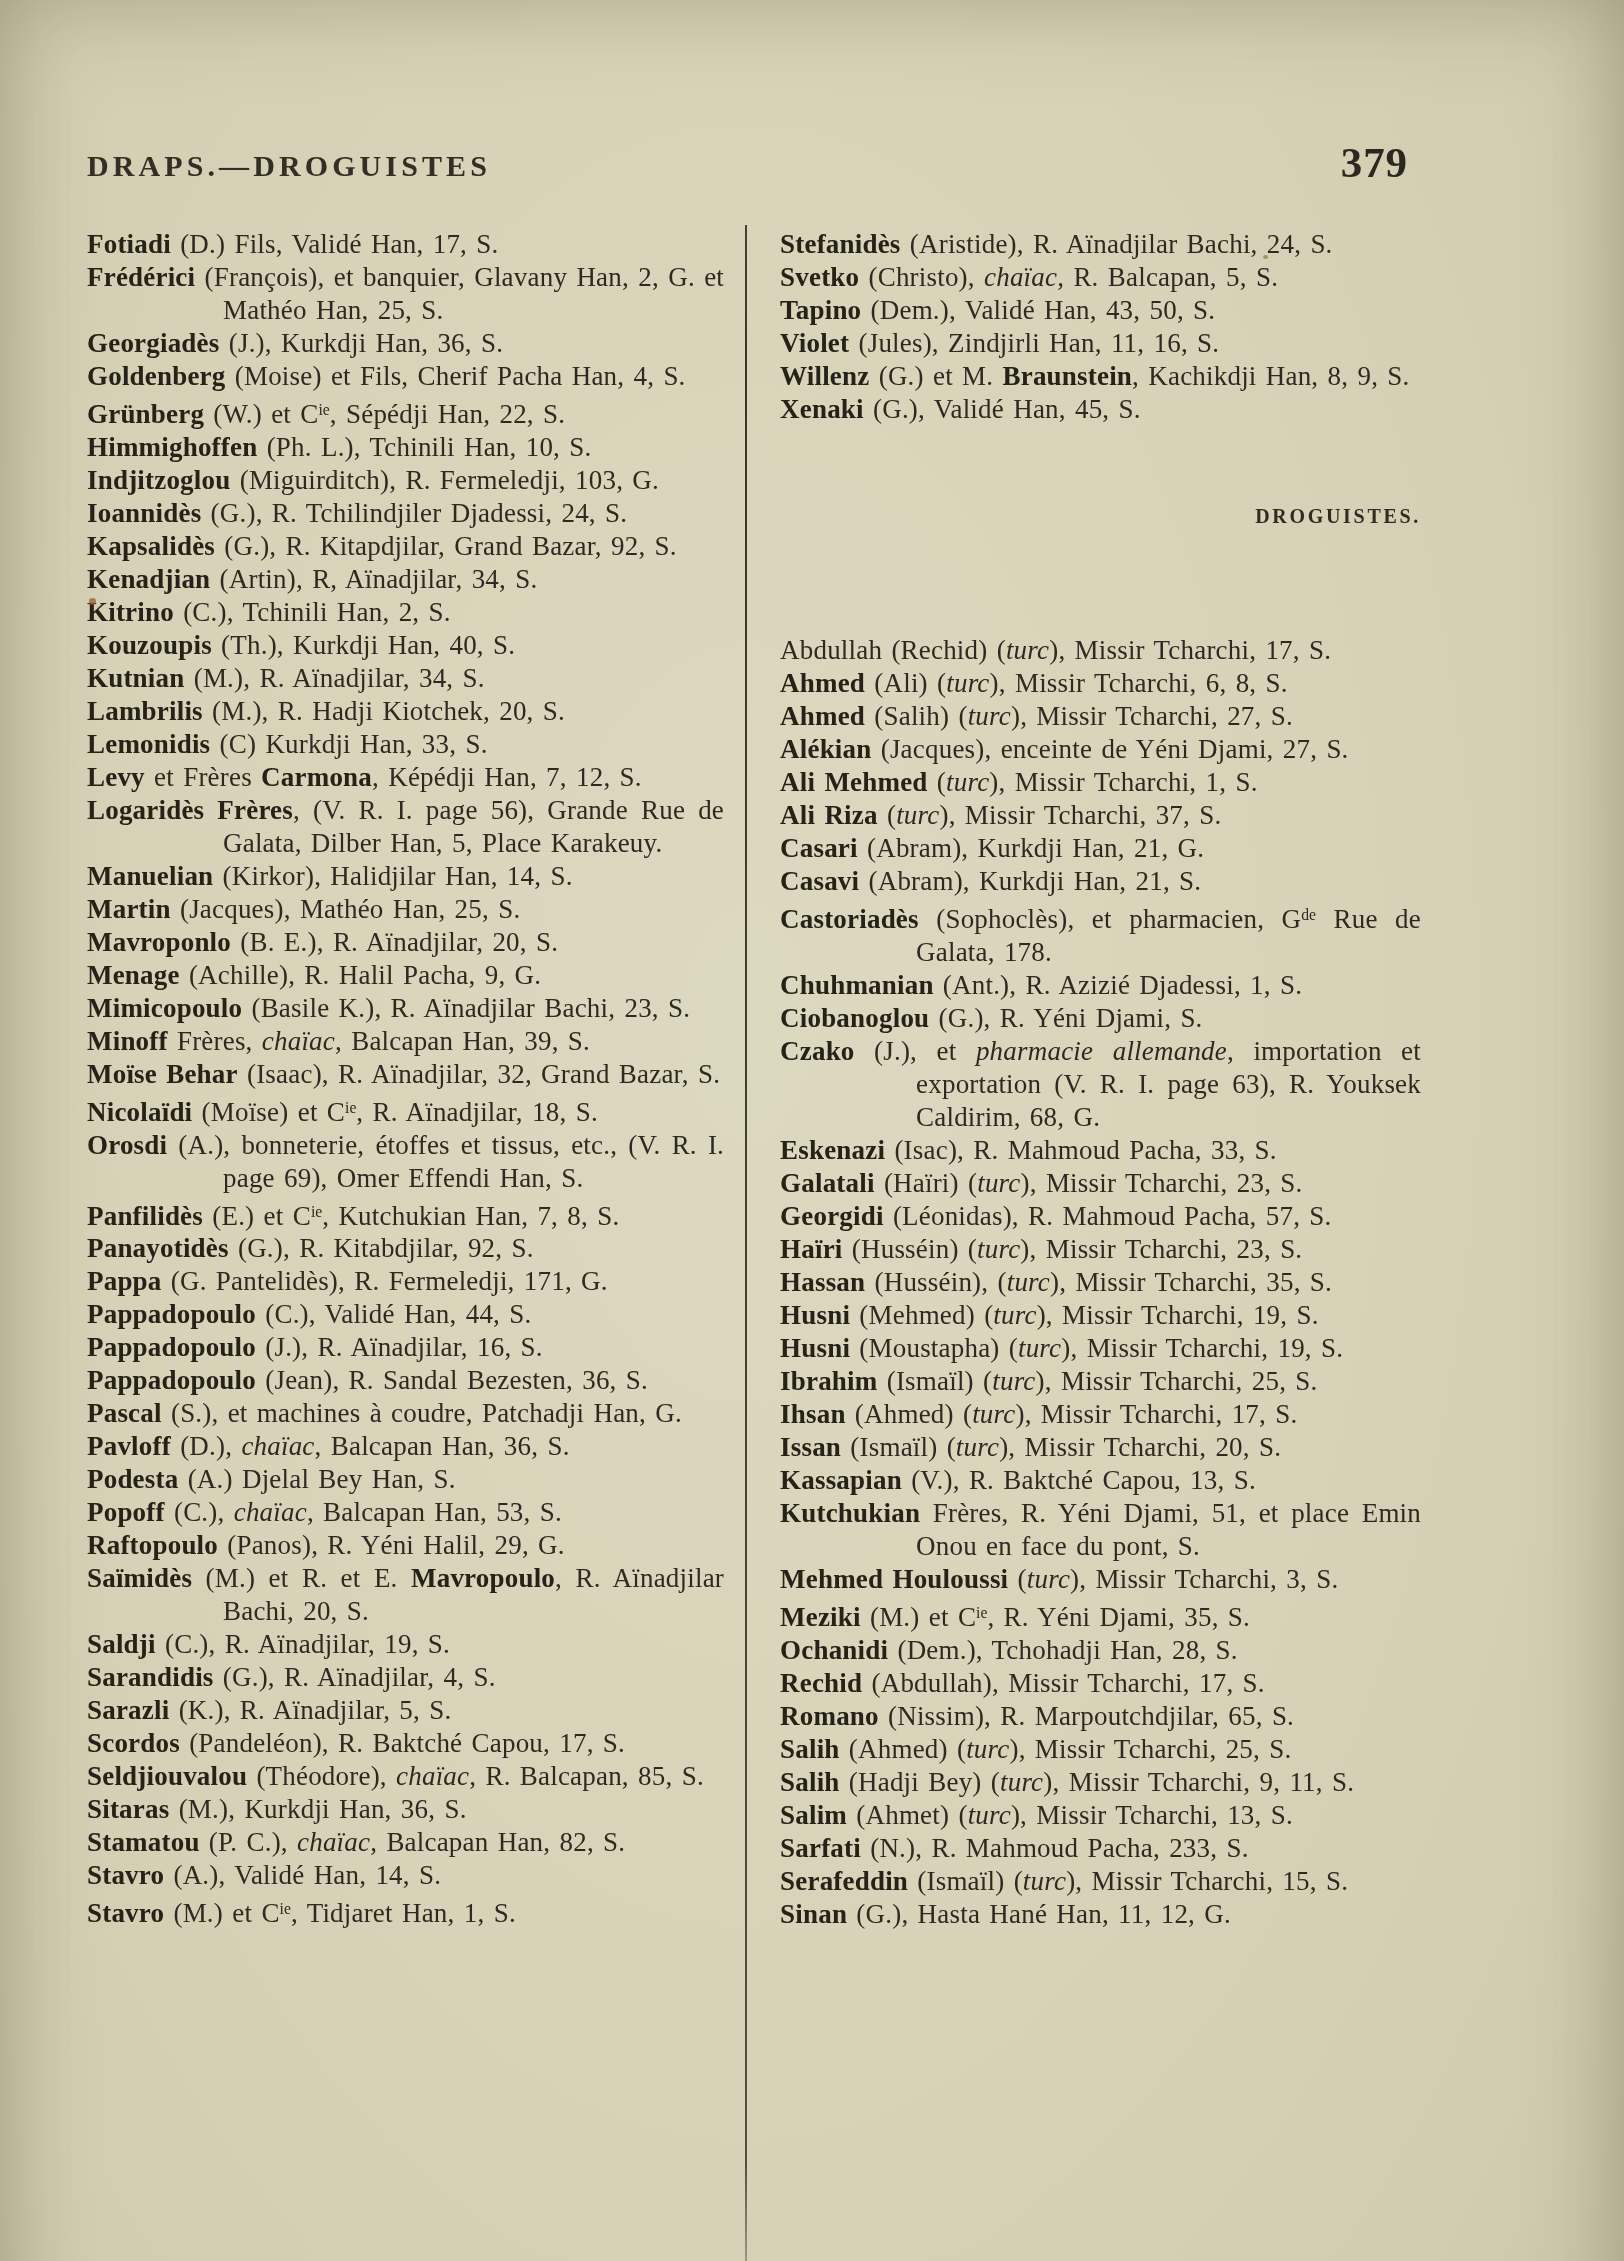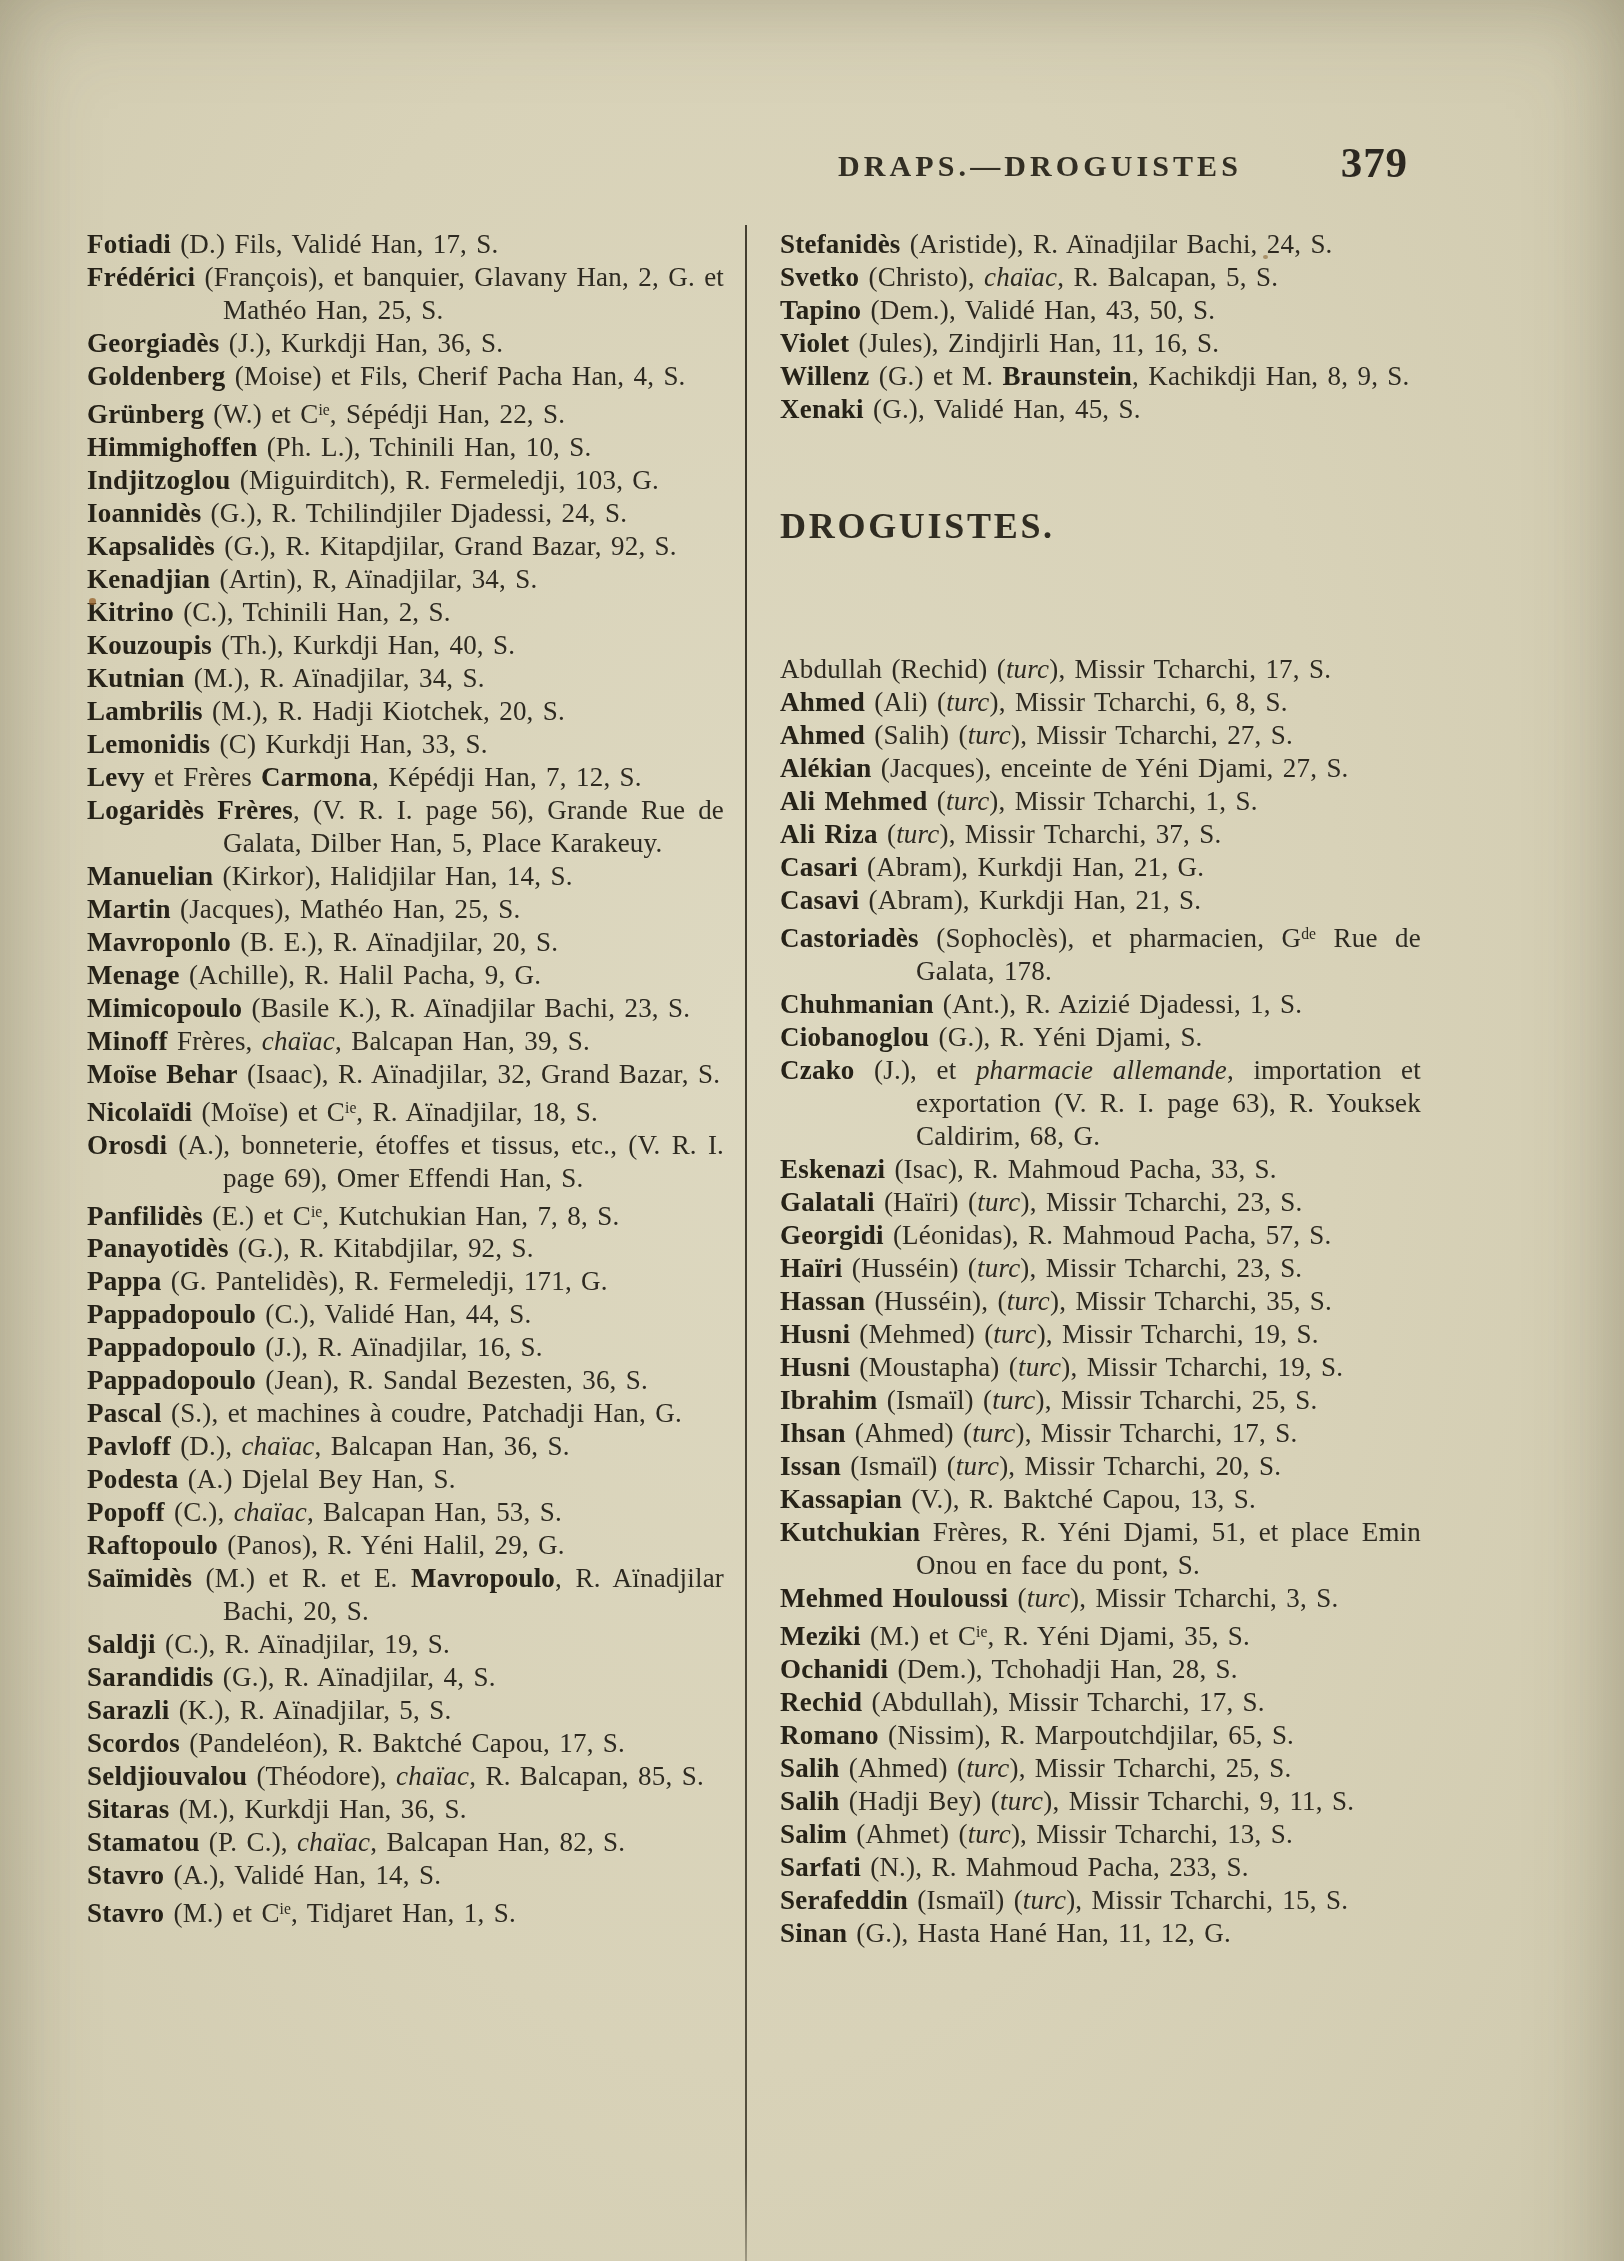--- a/index.html
+++ b/index.html
@@ -5,21 +5,21 @@
   html,body{margin:0;padding:0;}
   body{
     width:1624px;height:2560px;position:relative;overflow:hidden;
     font-family:"Liberation Serif","DejaVu Serif",serif;
     background:radial-gradient(ellipse at 46% 40%, #ddd8c0 0%, #d8d2b8 48%, #d2ccb1 78%, #c9c3a7 100%);
     color:#2e2a21;
   }
   #paper-vignette{position:absolute;inset:0;pointer-events:none;
     box-shadow:inset 0 0 99px rgba(90,82,58,.28), inset 0 -27px 72px rgba(90,82,58,.18);}
   
-  #page-header{position:absolute;top:149px;left:102px;width:1140px;text-align:right;}
+  #page-header{position:absolute;top:149px;left:87px;width:1140px;text-align:left;}
   #page-title{
     font-size:30px;font-weight:700;letter-spacing:4.1px;word-spacing:1.8px;
     color:#332f24;white-space:nowrap;
   }
   #page-number{
     position:absolute;top:138px;right:216px;
     font-size:43px;font-weight:700;color:#2c2820;letter-spacing:0.9px;
   }
   
   #columns{position:absolute;top:228px;left:87px;width:1334px;display:flex;}
@@ -36,22 +36,22 @@
     text-align:justify;text-justify:inter-word;
     padding-left:136px;text-indent:-136px;
     letter-spacing:0.2px;word-spacing:2.3px;
     color:#2e2a21;
   }
   p.entry .b{font-weight:700;color:#262218;}
   p.entry .i{font-style:italic;}
   p.entry .sup{font-size:0.58em;vertical-align:0.5em;letter-spacing:0;}
   
   #droguistes-heading{
-    margin:79px 0 106px 0;text-align:left;
-    font-size:36px;font-weight:700;letter-spacing:2.7px;color:#302c22;
+    margin:79px 0 106px 0;text-align:right;
+    font-size:20px;font-weight:700;letter-spacing:2.7px;color:#302c22;
   }
   
   .speck{position:absolute;border-radius:50%;}
   #speck-1{left:89px;top:598px;width:7.2px;height:6.8px;background:#96602a;opacity:.75;}
   #speck-3{left:1263px;top:255px;width:4.5px;height:4.1px;background:#8a6536;opacity:.6;}
 </style>
 </head>
 <body>
 
 <div id="paper-vignette"></div>

